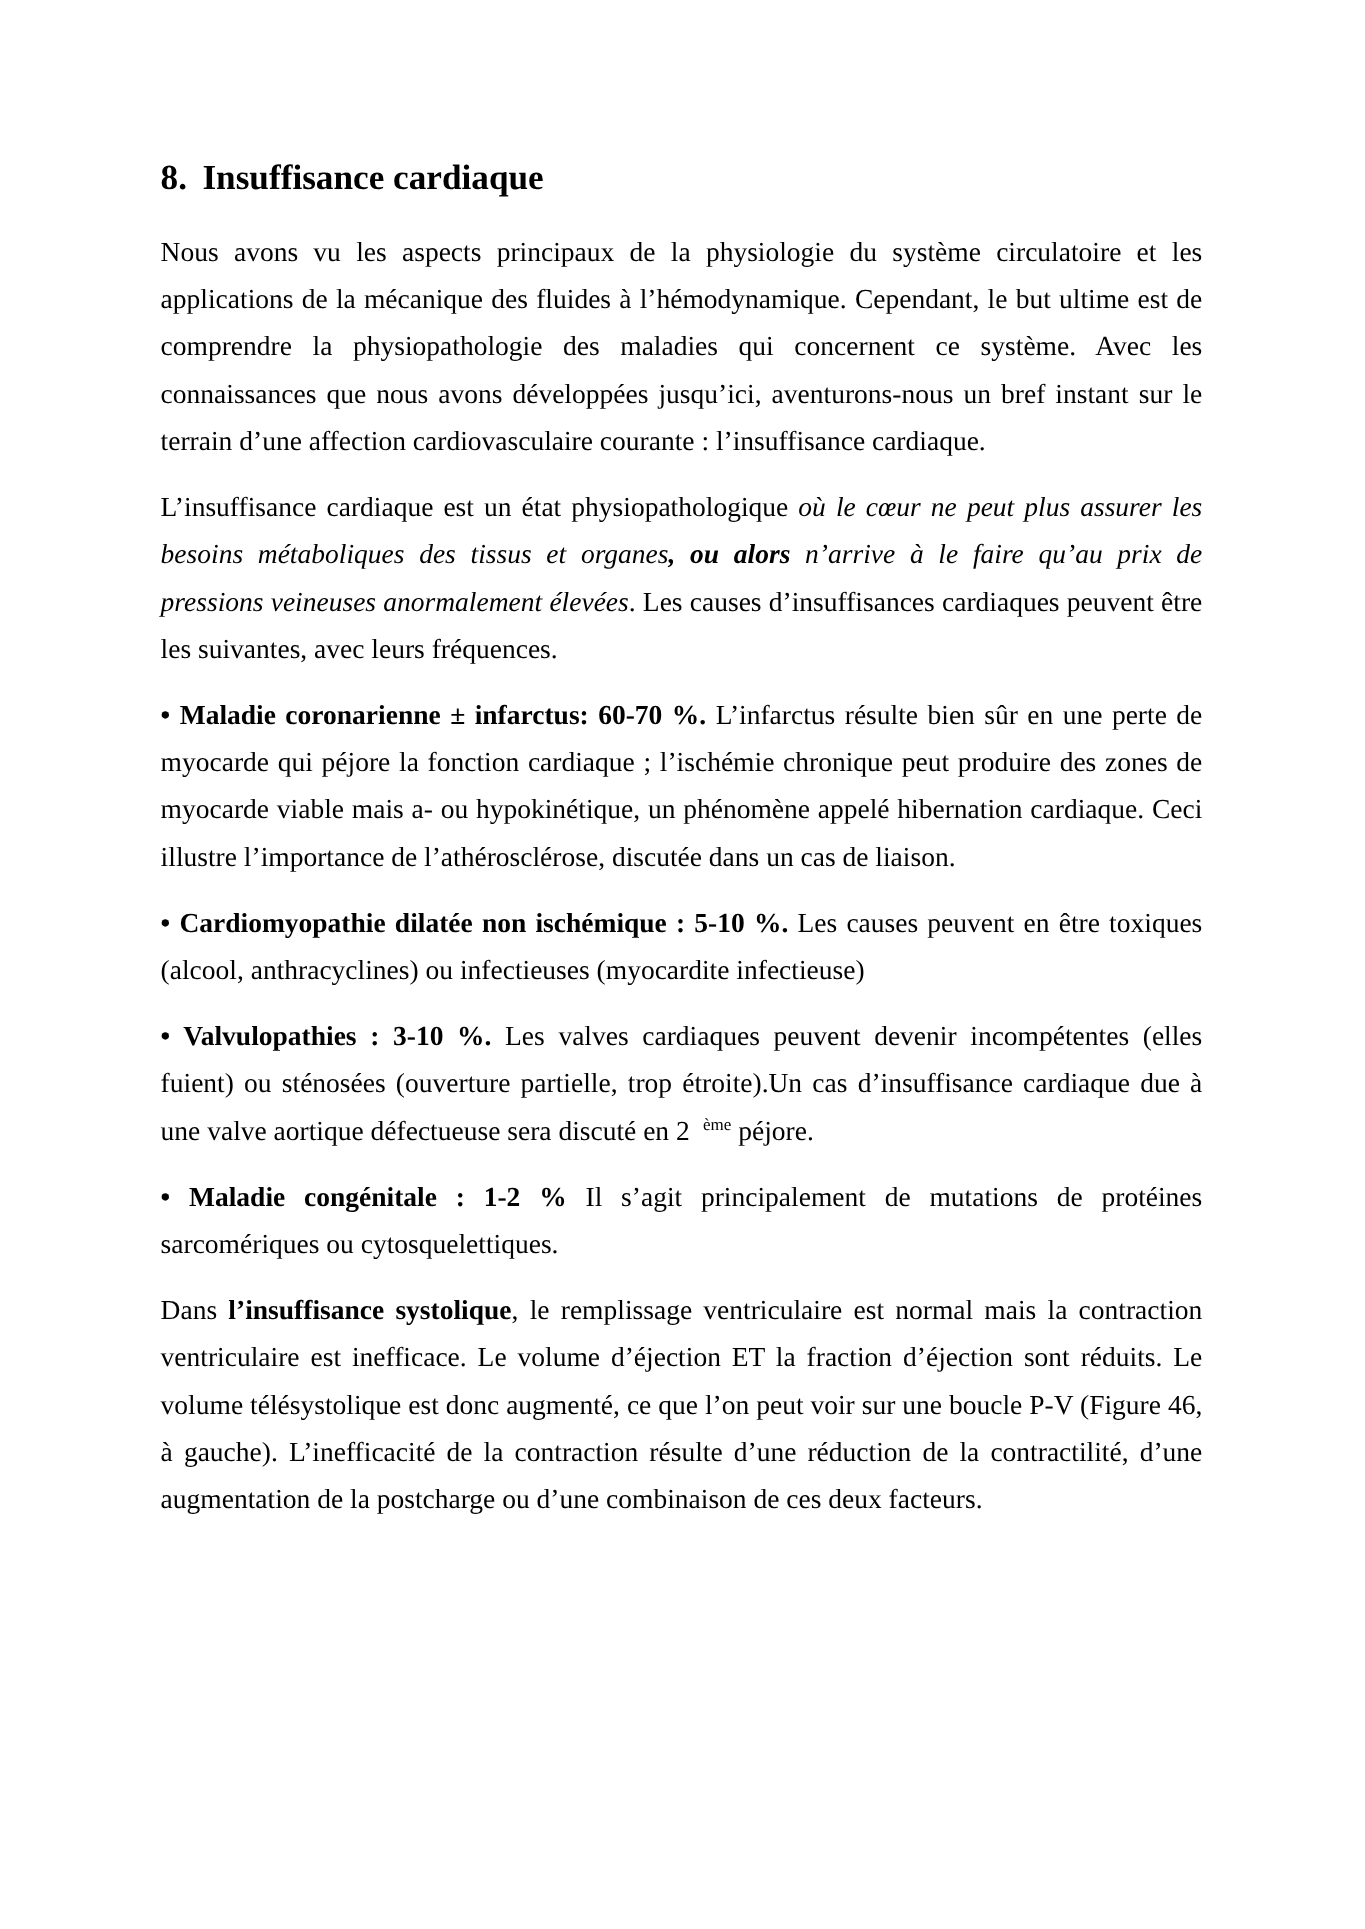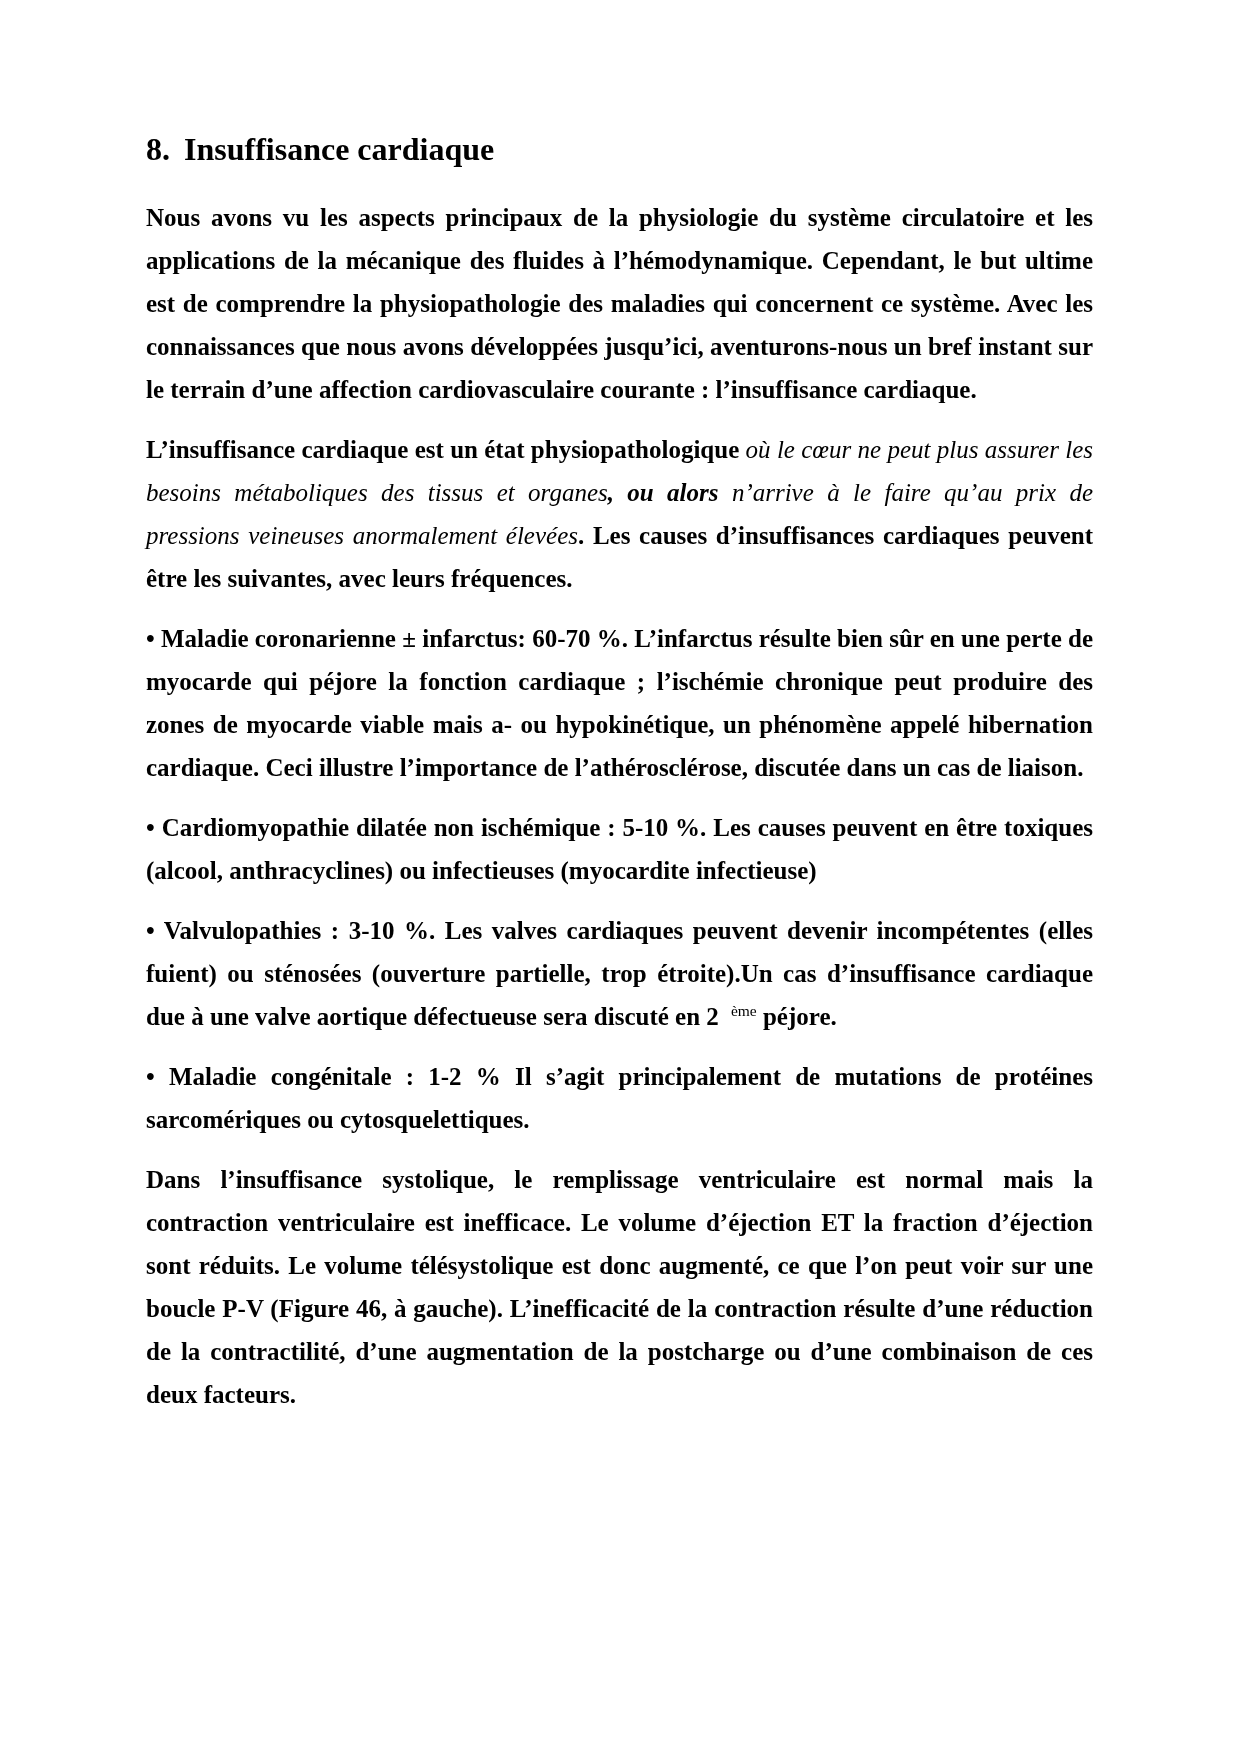--- a/index.html
+++ b/index.html
@@ -10,39 +10,39 @@
     color: #000000;
   }
   .page {
     position: relative;
     width: 1241px; height: 1754px;
     background: #ffffff;
     overflow: hidden;
   }
   .content {
     position: absolute;
-    left: 146px; top: 128px;
+    left: 146px; top: 140px;
     width: 947px;
   }
   h1.heading {
     font-size: 32px;
     line-height: 42px;
     font-weight: bold;
     margin: 0 0 26px 0;
     text-align: left;
   }
   .hnum { display: inline-block; min-width: 30px; }
   p.para {
     font-size: 25px;
     line-height: 43px;
     margin: 0 0 17px 0;
     text-align: justify;
     text-justify: inter-word;
   }
-  .run   { font-weight: bold; font-style: normal; }
+  .run   { font-weight: normal; font-style: normal; }
   .run-b { font-weight: bold; }
   .run-i { font-style: italic; }
   .run-bi { font-weight: bold; font-style: italic; }
   sup.run-sup { font-size: 0.62em; line-height: 0; margin-left: 12px; }
 </style>
 </head>
 <body>
 
 <div class="page">
   <div class="content">

